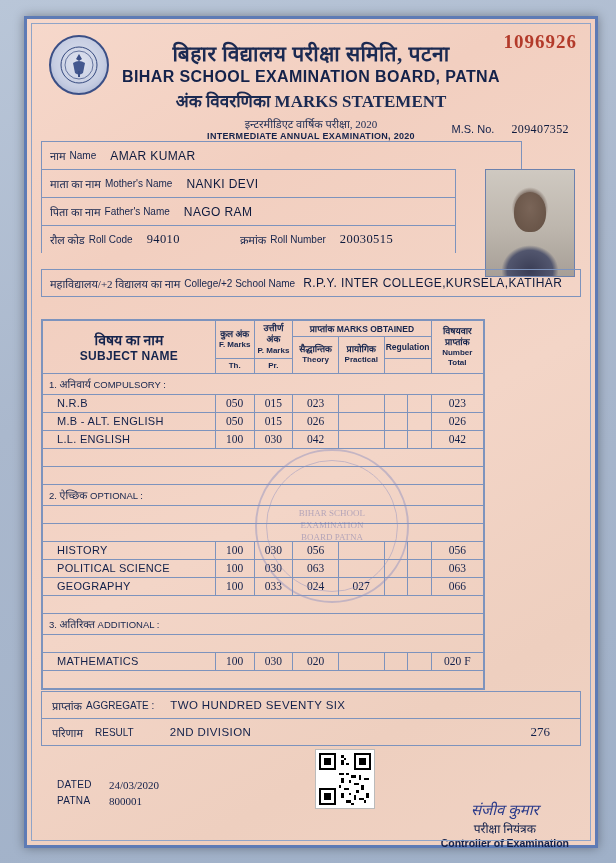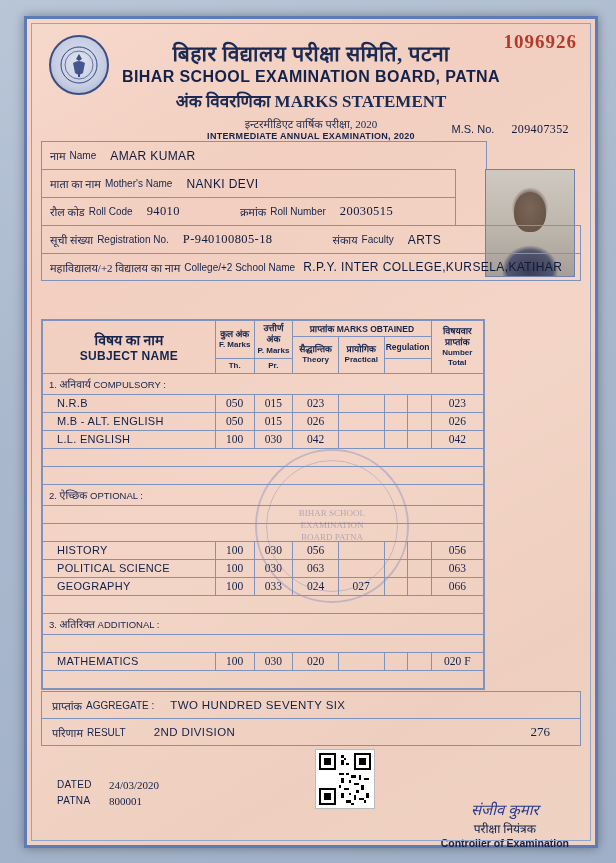--- a/index.html
+++ b/index.html
@@ -42,21 +42,21 @@
 
   .msno{position:absolute;right:26px;top:103px;font-size:11px;color:#11204a;}
   .msno .val{font-family:"Liberation Serif", serif;font-size:12px;}
 
   
   .info{position:absolute;left:14px;top:122px;width:540px;}
   .irow{
     position:relative;border:1px solid #7d93bd;border-bottom:none;height:28px;
     display:flex;align-items:center;padding-left:8px;box-sizing:border-box;
   }
-  .irow:last-child{border-bottom:1px solid #7d93bd;}
+  .irow:last-child{border-bottom:1px solid #7d93bd;margin-top:16px;}
   .lbl-hi{font-family:"Liberation Serif", serif;font-size:11px;color:#15244d;}
   .lbl-en{font-size:10px;color:#15244d;margin-left:4px;}
   .val{font-family:"Liberation Sans", sans-serif;font-size:12px;color:#0e1a3d;margin-left:14px;letter-spacing:.4px;}
   .val.mono{font-family:"Liberation Serif", serif;font-size:12.5px;}
   .seg{display:flex;align-items:center;}
   .seg.second{margin-left:60px;}
 
   .photo{
     position:absolute;right:20px;top:150px;width:88px;height:106px;
     border:1px solid #6c81ad;background:#b9b3ab;overflow:hidden;
@@ -100,21 +100,21 @@
     position:absolute;left:228px;top:430px;width:150px;height:150px;border-radius:50%;
     border:2px solid #8d8fc0;opacity:.45;pointer-events:none;
     display:flex;align-items:center;justify-content:center;color:#6a6ca8;
     font-family:"Liberation Serif", serif;font-size:9px;text-align:center;
   }
   .wm:before{content:"";position:absolute;inset:9px;border:1px solid #8d8fc0;border-radius:50%;}
 
   
   .agg{position:absolute;left:14px;width:540px;border:1px solid #7d93bd;box-sizing:border-box;}
   .aggrow{display:flex;align-items:center;height:26px;padding-left:10px;border-bottom:1px solid #7d93bd;position:relative;}
-  .aggrow:last-child{border-bottom:none;}
+  .aggrow:last-child{border-bottom:none;gap:8px;}
   .aggrow .rt{position:absolute;right:30px;font-family:"Liberation Serif", serif;font-size:13px;color:#12204a;}
   .aggval{font-size:11.5px;color:#12204a;margin-left:16px;letter-spacing:.4px;}
 
   .qr{
     position:absolute;left:288px;width:60px;height:60px;background:#fff;padding:3px;box-sizing:border-box;
     border:1px solid #bbb;
   }
   .qr svg{display:block;}
 
   .dated{position:absolute;left:30px;font-size:10px;color:#12204a;}
@@ -154,52 +154,45 @@
     <div class="msno">
       <span>M.S. No.</span>
       <span class="val">209407352</span>
     </div>
 
     <div class="photo">
         <div class="ph"></div>
       </div>
 
     <div class="info" style="top:122px;width:540px;">
-      <div class="irow" style="width:446px;">
+      <div class="irow" style="width:481px;">
         <span class="lbl-hi">नाम</span>
         <span class="lbl-en">Name</span>
         <span class="val">AMAR KUMAR</span>
       </div>
       <div class="irow" style="width:415px;">
         <span class="lbl-hi">माता का नाम</span>
         <span class="lbl-en">Mother's Name</span>
         <span class="val">NANKI DEVI</span>
+      </div>
+      <div class="irow" style="width:415px;">
+        <span class="lbl-hi">पिता का नाम</span>
+        <span class="lbl-en">Father's Name</span>
+        <span class="val">NAGO RAM</span>
       </div>
       <div class="irow" style="width:415px;">
         <span class="seg">
           <span class="lbl-hi">रौल कोड</span>
           <span class="lbl-en">Roll Code</span>
           <span class="val mono">94010</span>
         </span>
         <span class="seg second">
           <span class="lbl-hi">क्रमांक</span>
           <span class="lbl-en">Roll Number</span>
           <span class="val mono">20030515</span>
-        </span>
-      </div>
-      <div class="irow" style="width:540px;">
-        <span class="seg">
-          <span class="lbl-hi">सूची संख्या</span>
-          <span class="lbl-en">Registration No.</span>
-          <span class="val mono">P-940100805-18</span>
-        </span>
-        <span class="seg second">
-          <span class="lbl-hi">संकाय</span>
-          <span class="lbl-en">Faculty</span>
-          <span class="val">ARTS</span>
         </span>
       </div>
       <div class="irow" style="width:540px;">
         <span class="lbl-hi">महाविद्यालय/+2 विद्यालय का नाम</span>
         <span class="lbl-en">College/+2 School Name</span>
         <span class="val" style="margin-left:8px;">R.P.Y. INTER COLLEGE,KURSELA,KATIHAR</span>
       </div>
     </div>
 
     <div class="tbl" style="top:300px;">

